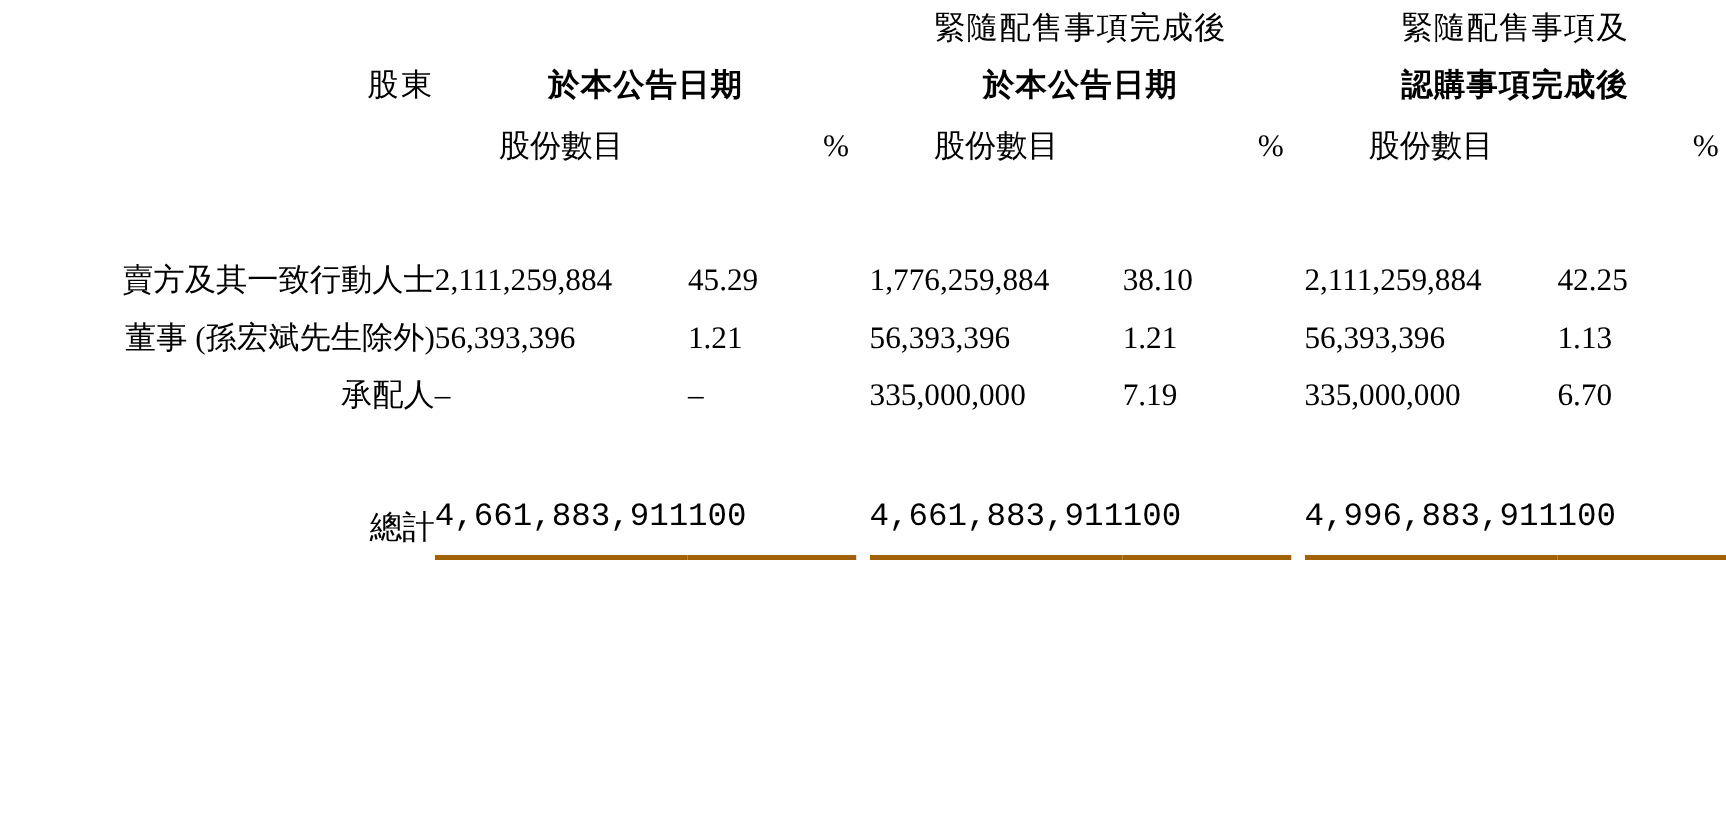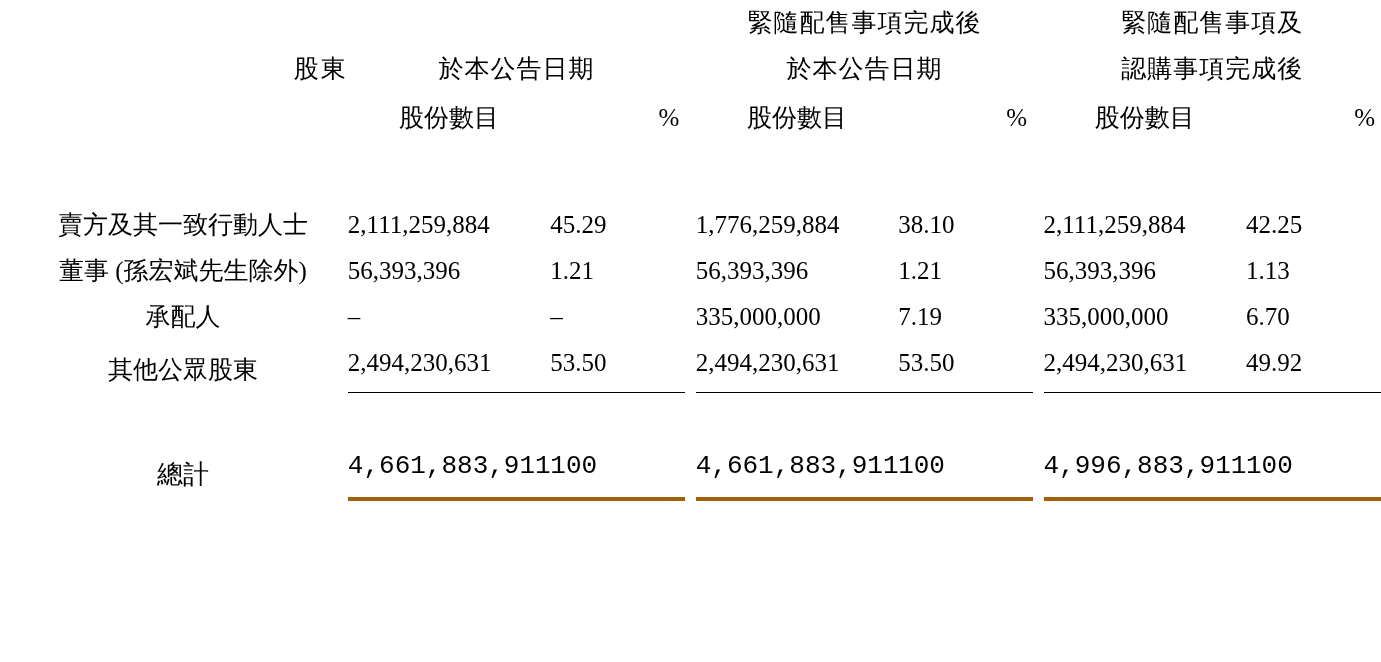--- a/index.html
+++ b/index.html
@@ -44,20 +44,21 @@
     line-height: 46px;
     letter-spacing: 1px;
     white-space: nowrap;
   }
   .hdr-line2 {
     text-align: center;
     font-size: 25px;
     line-height: 46px;
     letter-spacing: 1px;
     white-space: nowrap;
+    font-weight: bold;
   }
   .hdr-shareholder {
     text-align: right;
     font-size: 25px;
     line-height: 46px;
     letter-spacing: 2px;
     padding-left: 18px;
     white-space: nowrap;
   }
   .hdr-sub {
@@ -67,21 +68,21 @@
     white-space: nowrap;
   }
   .hdr-sub.right {
     text-align: right;
     padding-right: 6px;
   }
   .spacer-row td {
     height: 58px;
   }
   td.rowlabel {
-    text-align: center;
+    text-align: right;
     padding-left: 18px;
     font-size: 25px;
     line-height: 46px;
     white-space: nowrap;
   }
   td.num {
     text-align: left;
     padding-right: 6px;
     font-size: 25px;
     line-height: 46px;
@@ -184,31 +185,20 @@
         <td class="num">–</td>
         <td class="num">–</td>
         <td></td>
         <td class="num">335,000,000</td>
         <td class="num">7.19</td>
         <td></td>
         <td class="num">335,000,000</td>
         <td class="num">6.70</td>
       </tr>
 
-      <tr>
-        <td class="rowlabel">其他公眾股東</td>
-        <td class="num underline-cell">2,494,230,631</td>
-        <td class="num underline-cell">53.50</td>
-        <td></td>
-        <td class="num underline-cell">2,494,230,631</td>
-        <td class="num underline-cell">53.50</td>
-        <td></td>
-        <td class="num underline-cell">2,494,230,631</td>
-        <td class="num underline-cell">49.92</td>
-      </tr>
 
       <tr class="gap-row">
         <td colspan="9"></td>
       </tr>
 
       <tr class="total-row">
         <td class="rowlabel">總計</td>
         <td class="num double-bottom">4,661,883,911</td>
         <td class="num double-bottom">100</td>
         <td></td>

